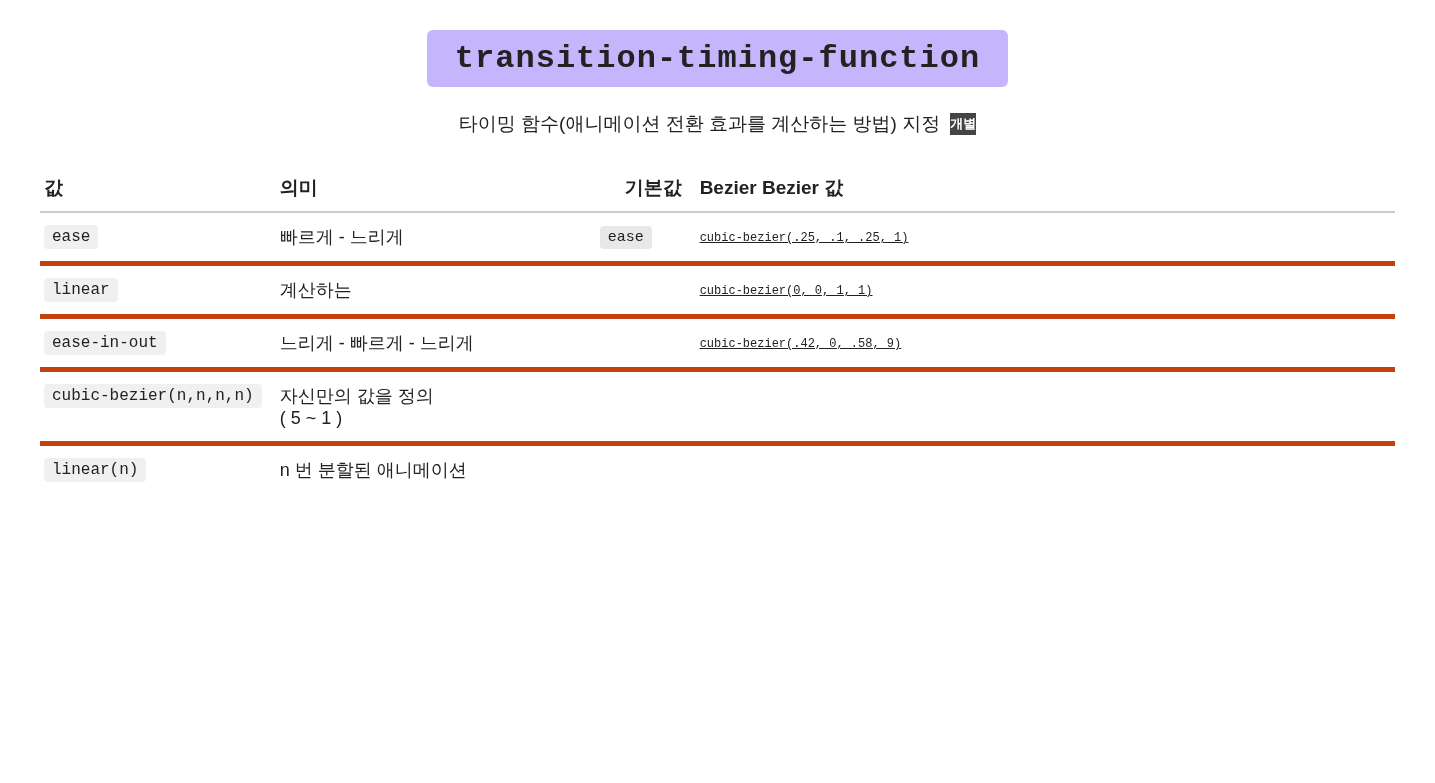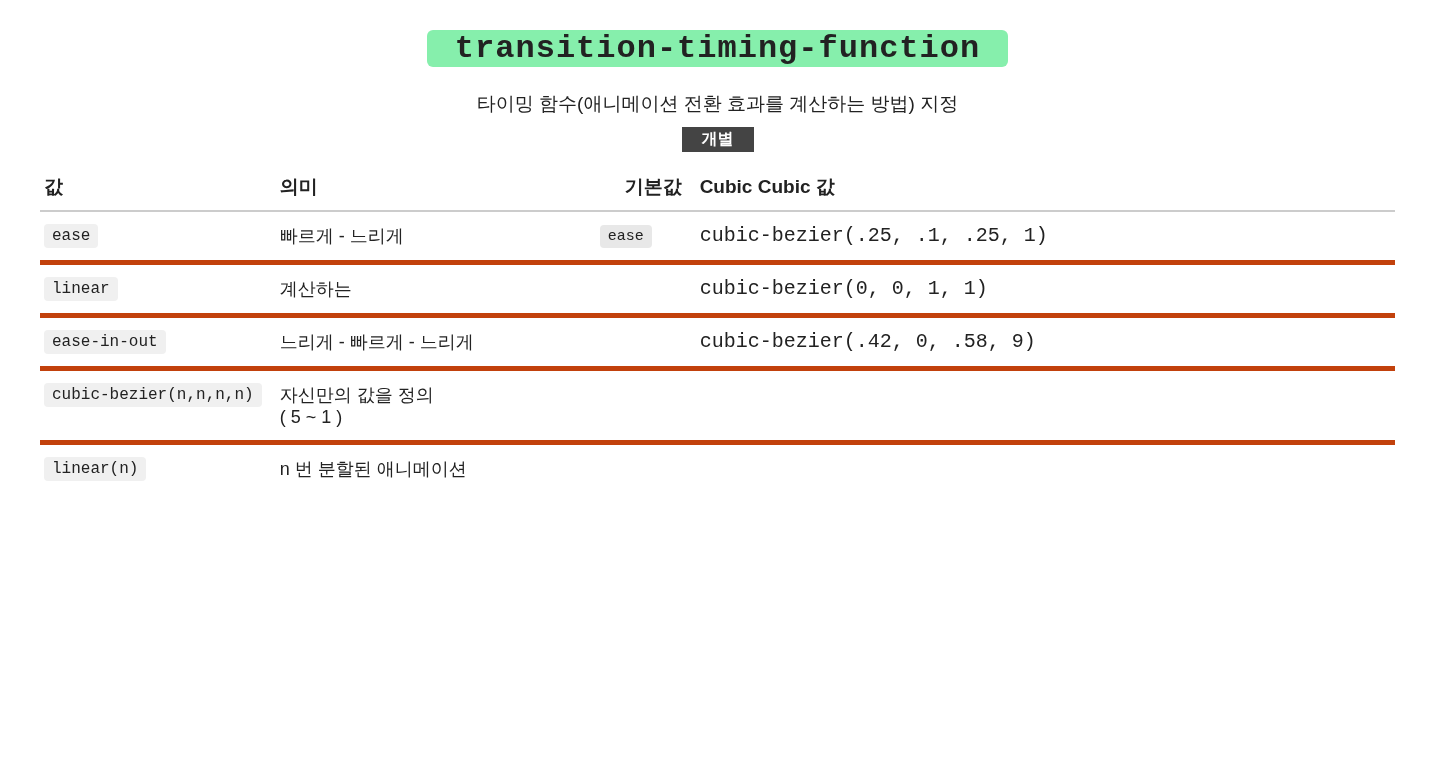--- a/index.html
+++ b/index.html
@@ -17,48 +17,47 @@
       max-width: 1435px;
     }
 
     .page-title-wrapper {
       text-align: center;
       margin-bottom: 24px;
     }
 
     .page-title-box {
       display: inline-block;
-      background: #86efac;
+      background: #c4b5fd;
       border-radius: 6px;
-      padding: 0 28px;
+      padding: 10px 28px;
     }
 
     .page-title {
       font-family: 'Courier New', Courier, monospace;
       font-size: 32px;
       font-weight: bold;
       letter-spacing: 1px;
     }
 
     .subtitle-row {
       text-align: center;
-      margin-bottom: 12px;
+      margin-bottom: 28px;
       font-size: 19px;
       display: flex;
       align-items: center;
       justify-content: center;
       gap: 10px;
-      flex-direction: column;
     }
 
     .badge-individual {
       background: #444;
       color: #fff;
-      font-size: 16px;
-      padding: 2px 20px;
+      font-size: 13px;
+      padding: 2px 0;
       border-radius: 0;
       font-weight: bold;
     }
 
     table {
       width: 100%;
       border-collapse: collapse;
     }
 
     thead tr {
@@ -102,21 +101,22 @@
       border-radius: 4px;
       padding: 3px 8px;
       font-family: 'Courier New', Courier, monospace;
       font-size: 16px;
       white-space: nowrap;
     }
 
     .code-bezier {
       display: inline-block;
       font-family: 'Courier New', Courier, monospace;
-      font-size: 20px;
+      font-size: 12px;
+      text-decoration: underline;
     }
 
     .default-tag {
       display: inline-block;
       background: #e8e8e8;
       border-radius: 4px;
       padding: 3px 8px;
       font-family: 'Courier New', Courier, monospace;
       font-size: 15px;
     }
@@ -138,21 +138,21 @@
   <span>타이밍 함수(애니메이션 전환 효과를 계산하는 방법) 지정</span>
   <span class="badge-individual">개별</span>
 </div>
 
 <table>
   <thead>
     <tr>
       <th class="col-value">값</th>
       <th class="col-meaning">의미</th>
       <th class="col-default">기본값</th>
-      <th class="col-bezier">Cubic Cubic 값</th>
+      <th class="col-bezier">Bezier Bezier 값</th>
     </tr>
   </thead>
   <tbody id="table-body">
   <tr>
         <td><span class="code-tag">ease</span></td>
         <td><span>빠르게 - 느리게</span></td>
         <td><span class="default-tag">ease</span></td>
         <td><span class="code-bezier">cubic-bezier(.25, .1, .25, 1)</span></td>
       </tr>
       <tr>

